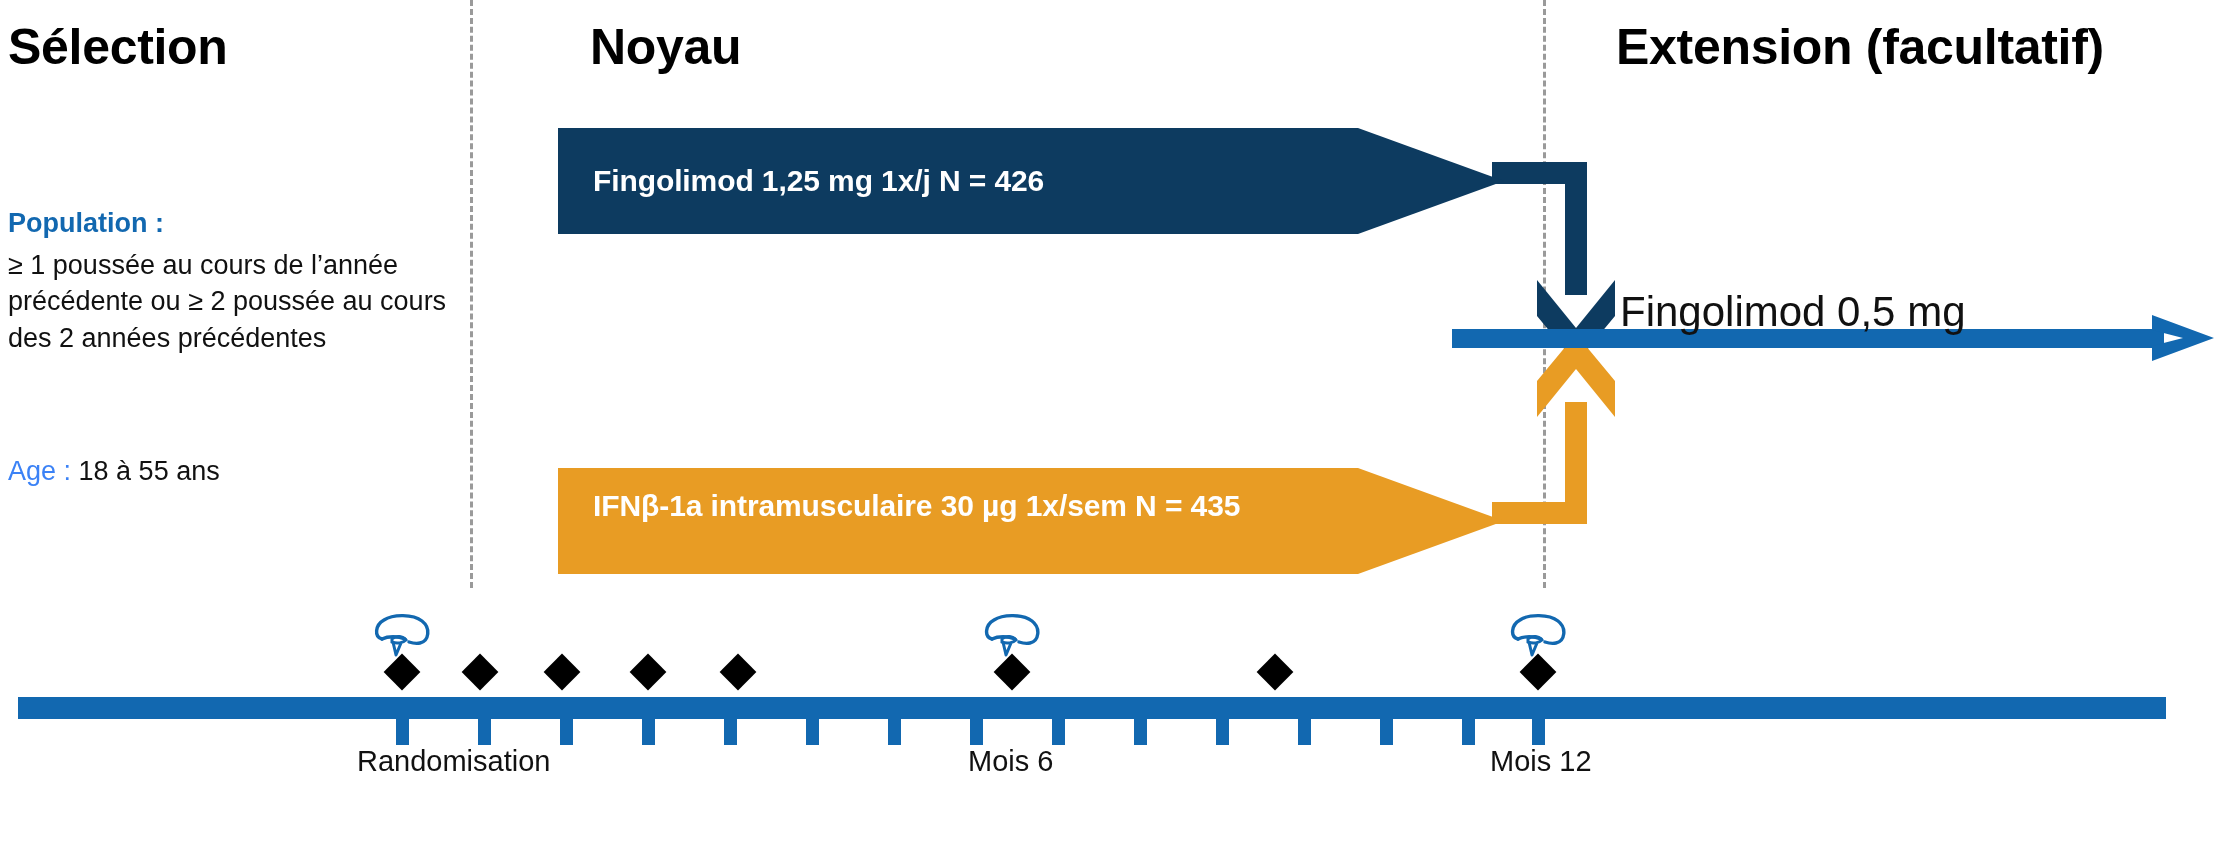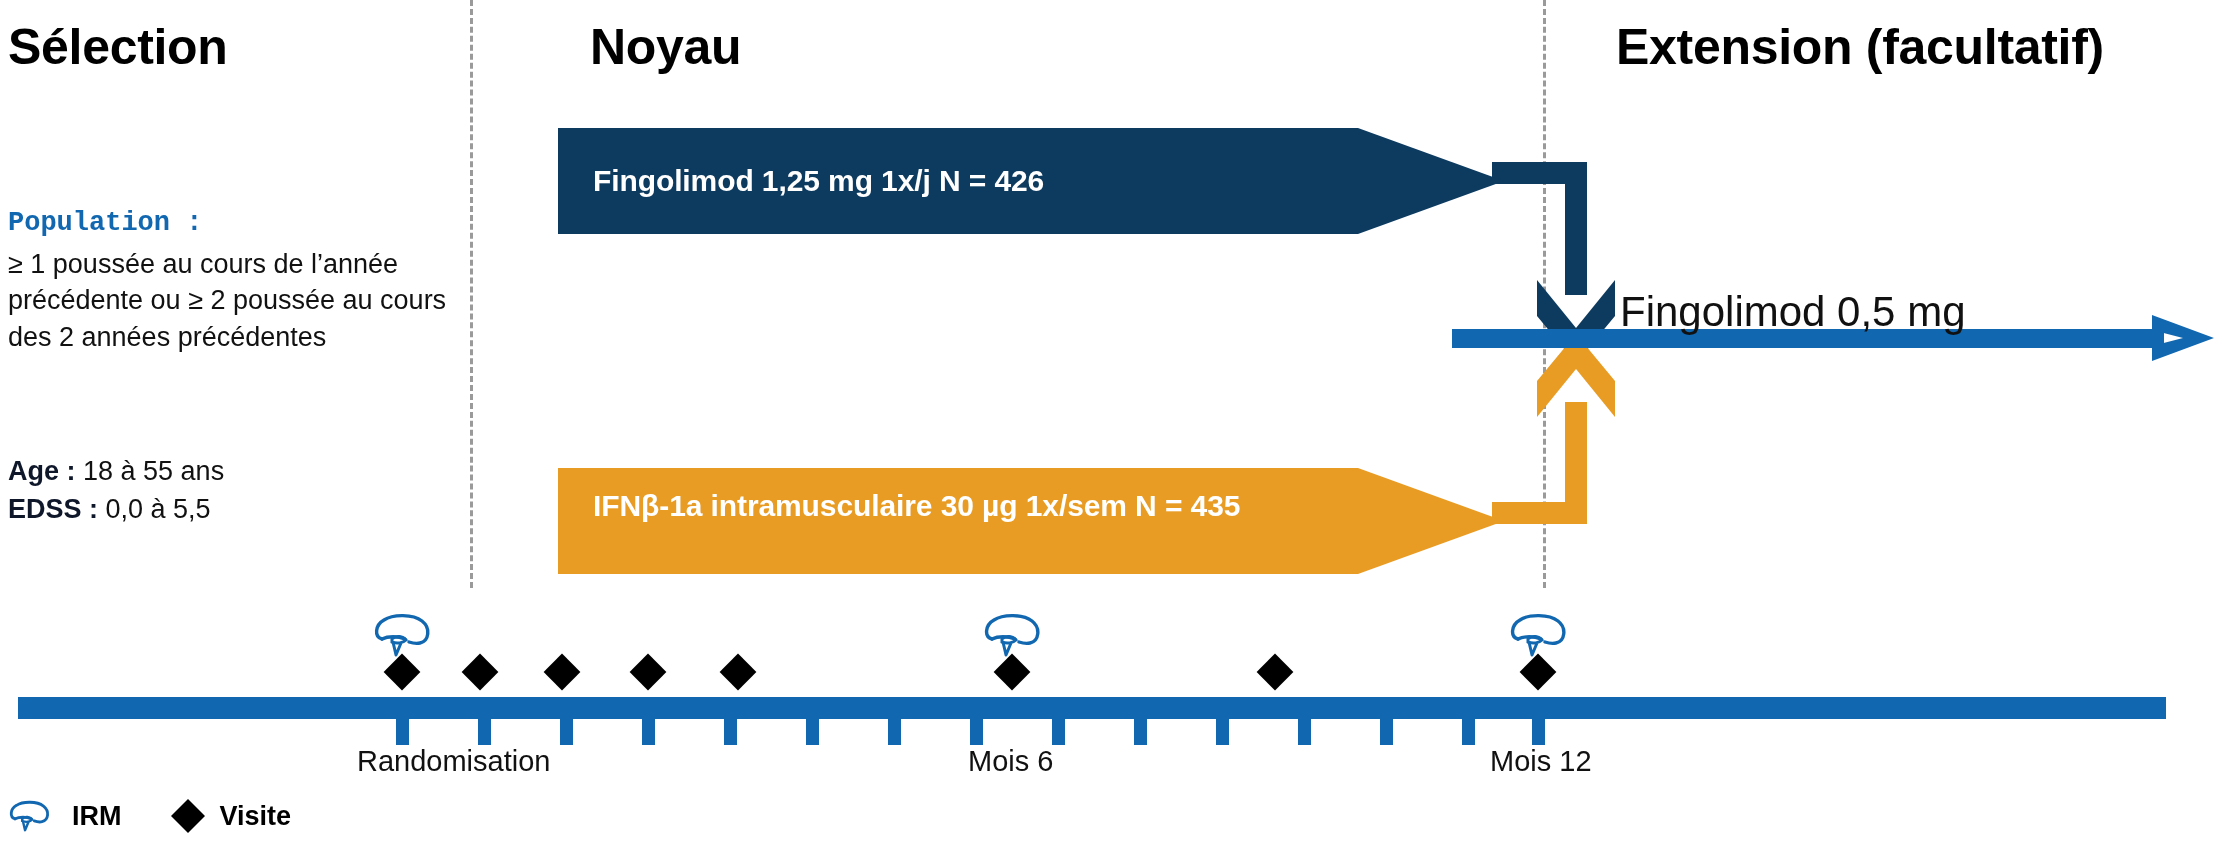--- a/index.html
+++ b/index.html
@@ -38,36 +38,35 @@
     width: 0;
     border-left: 3px dashed #9a9a9a;
   }
 
   
   .pop-head {
     font-size: 27px;
     font-weight: bold;
     color: #1268b0;
     white-space: nowrap;
-    font-family: Liberation Mono, monospace;
   }
   .pop-body {
     font-size: 27px;
     color: #111111;
     line-height: 1.35;
     width: 450px;
   }
   .kv-row {
     font-size: 27px;
     white-space: nowrap;
     line-height: 1.42;
   }
   .kv-key {
-    font-weight: bold;
-    color: #0f172a;
+    font-weight: normal;
+    color: #3b82f6;
   }
   .kv-val { color: #111111; margin-top: 37px; }
 
   
   .arm {
     height: 106px;
     display: flex;
     align-items: center;
   }
   .arm-label {
@@ -143,24 +142,20 @@
 
   <div class="abs" style="left:8px; top:208px;">
     <div class="pop-head">Population :</div>
     <div class="pop-body" style="margin-top:8px;">≥ 1 poussée au cours de l’année précédente ou ≥ 2 poussée au cours des 2 années précédentes</div>
   </div>
 
   <div class="abs" style="left:8px; top:452px;">
     <div class="kv-row">
       <span class="kv-key">Age :</span>
       <span class="kv-val">18 à 55 ans</span>
-    </div>
-    <div class="kv-row">
-      <span class="kv-key">EDSS :</span>
-      <span class="kv-val">0,0 à 5,5</span>
     </div>
   </div>
 
   <div class="abs arm" style="left:558px; top:128px; width:946px; height:106px;">
     <svg class="arm-shape" viewBox="0 0 946 106" preserveAspectRatio="none">
       <polygon points="0,0 800,0 946,53 800,106 0,106" fill="#0d3b60"></polygon>
     </svg>
     <span class="arm-label">Fingolimod 1,25 mg 1x/j N = 426</span>
   </div>
 
@@ -241,29 +236,14 @@
     <path d="M10,26 C2,24 3,12 12,7 C21,1 41,1 50,8 C59,15 57,28 48,30 C44,31 40,30 37,29" fill="none" stroke="#1268b0" stroke-width="3.4" stroke-linecap="round"></path>
     <path d="M10,26 C16,23 26,23 33,26" fill="none" stroke="#1268b0" stroke-width="3.4" stroke-linecap="round"></path>
     <path d="M20,26 C24,22 31,23 34,27 C31,30 25,31 20,29 Z" fill="none" stroke="#1268b0" stroke-width="3"></path>
     <path d="M21,29 L24,42 L29,30" fill="none" stroke="#1268b0" stroke-width="3" stroke-linejoin="round"></path>
   </svg>
 
   <div class="abs tl-caption" style="left:357px; top:745px;">Randomisation</div>
   <div class="abs tl-caption" style="left:968px; top:745px;">Mois 6</div>
   <div class="abs tl-caption" style="left:1490px; top:745px;">Mois 12</div>
 
-  <div class="abs" style="left:8px; top:800px; display:flex; align-items:center; gap:20px;">
-
-    <svg style="width:44px; height:32px;" viewBox="0 0 62 44">
-      <path d="M10,26 C2,24 3,12 12,7 C21,1 41,1 50,8 C59,15 57,28 48,30 C44,31 40,30 37,29" fill="none" stroke="#1268b0" stroke-width="4" stroke-linecap="round"></path>
-      <path d="M10,26 C16,23 26,23 33,26" fill="none" stroke="#1268b0" stroke-width="4" stroke-linecap="round"></path>
-      <path d="M20,26 C24,22 31,23 34,27 C31,30 25,31 20,29 Z" fill="none" stroke="#1268b0" stroke-width="3.4"></path>
-      <path d="M21,29 L24,42 L29,30" fill="none" stroke="#1268b0" stroke-width="3.4" stroke-linejoin="round"></path>
-    </svg>
-    <span class="legend-text">IRM</span>
-
-    <span style="display:inline-block; width:14px;"></span>
-
-    <span class="diamond" style="display:inline-block; width:24px; height:24px;"></span>
-    <span class="legend-text">Visite</span>
-  </div>
 
 </div>
 
 </body></html>

